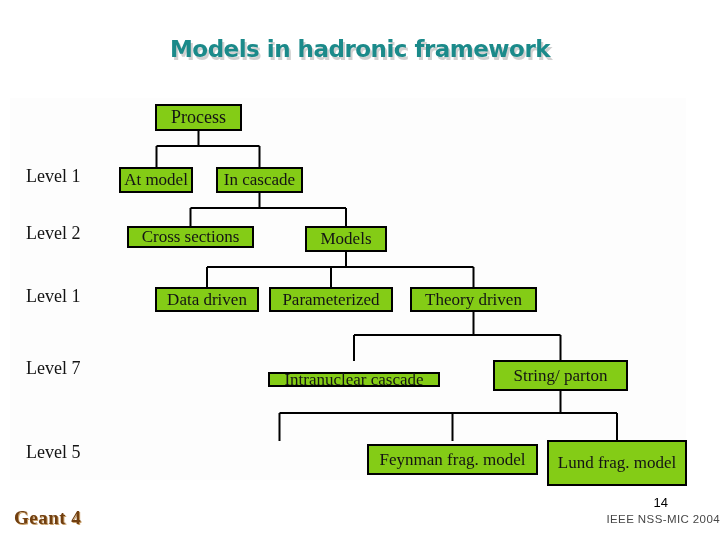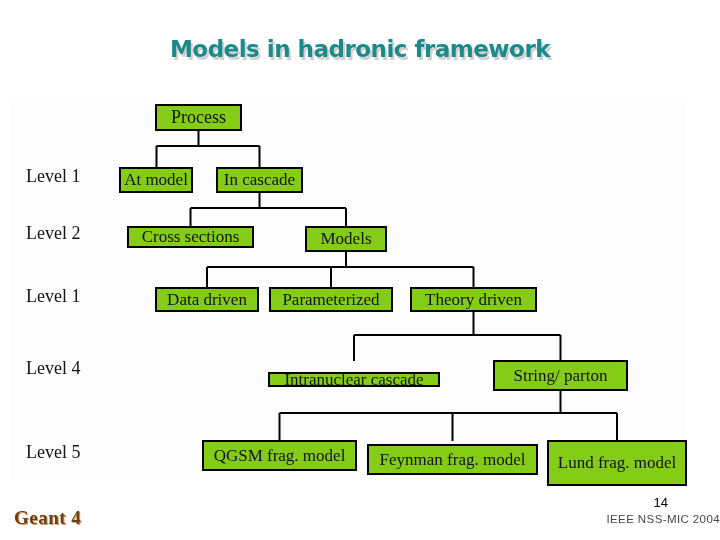--- a/index.html
+++ b/index.html
@@ -86,34 +86,33 @@
       M198.5 130 L198.5 146 M156.5 146 L259.5 146 M156.5 146 L156.5 168 M259.5 146 L259.5 168
       M259.5 192 L259.5 208 M190.5 208 L346 208 M190.5 208 L190.5 227 M346 208 L346 227
       M346 251 L346 267 M207 267 L473.5 267 M207 267 L207 288 M331 267 L331 288 M473.5 267 L473.5 288
       M473.5 311 L473.5 335 M354 335 L560.5 335 M354 335 L354 361 M560.5 335 L560.5 361
       M560.5 390 L560.5 413 M279.5 413 L617 413 M279.5 413 L279.5 441 M452.5 413 L452.5 441 M617 413 L617 441"></path>
   </svg>
 
   <div class="level-label" style="top:166px">Level 1</div>
   <div class="level-label" style="top:223px">Level 2</div>
   <div class="level-label" style="top:286px">Level 1</div>
-  <div class="level-label" style="top:358px">Level 4</div>
+  <div class="level-label" style="top:358px">Level 7</div>
   <div class="level-label" style="top:442px">Level 5</div>
 
   <div class="node root" style="left:155px; top:104px; width:87px;  height:27px">Process</div>
   <div class="node" style="left:119px; top:167px; width:74px;  height:26px">At model</div>
   <div class="node" style="left:216px; top:167px; width:87px;  height:26px">In cascade</div>
   <div class="node" style="left:127px; top:226px; width:127px; height:22px">Cross sections</div>
   <div class="node" style="left:305px; top:226px; width:82px;  height:26px">Models</div>
   <div class="node" style="left:155px; top:287px; width:104px; height:25px">Data driven</div>
   <div class="node" style="left:269px; top:287px; width:124px; height:25px">Parameterized</div>
   <div class="node" style="left:410px; top:287px; width:127px; height:25px">Theory driven</div>
   <div class="node" style="left:268px; top:372px; width:172px; height:15px">Intranuclear cascade</div>
   <div class="node" style="left:493px; top:360px; width:135px; height:31px">String/ parton</div>
-  <div class="node" style="left:202px; top:440px; width:155px; height:31px">QGSM frag. model</div>
   <div class="node" style="left:367px; top:444px; width:171px; height:31px">Feynman frag. model</div>
   <div class="node" style="left:547px; top:440px; width:140px; height:46px">Lund frag. model</div>
 
   <div class="geant-logo">Geant 4</div>
   <div class="conference">IEEE NSS-MIC 2004</div>
   <div class="page-number">14</div>
 
 </div>
 
 </body></html>

